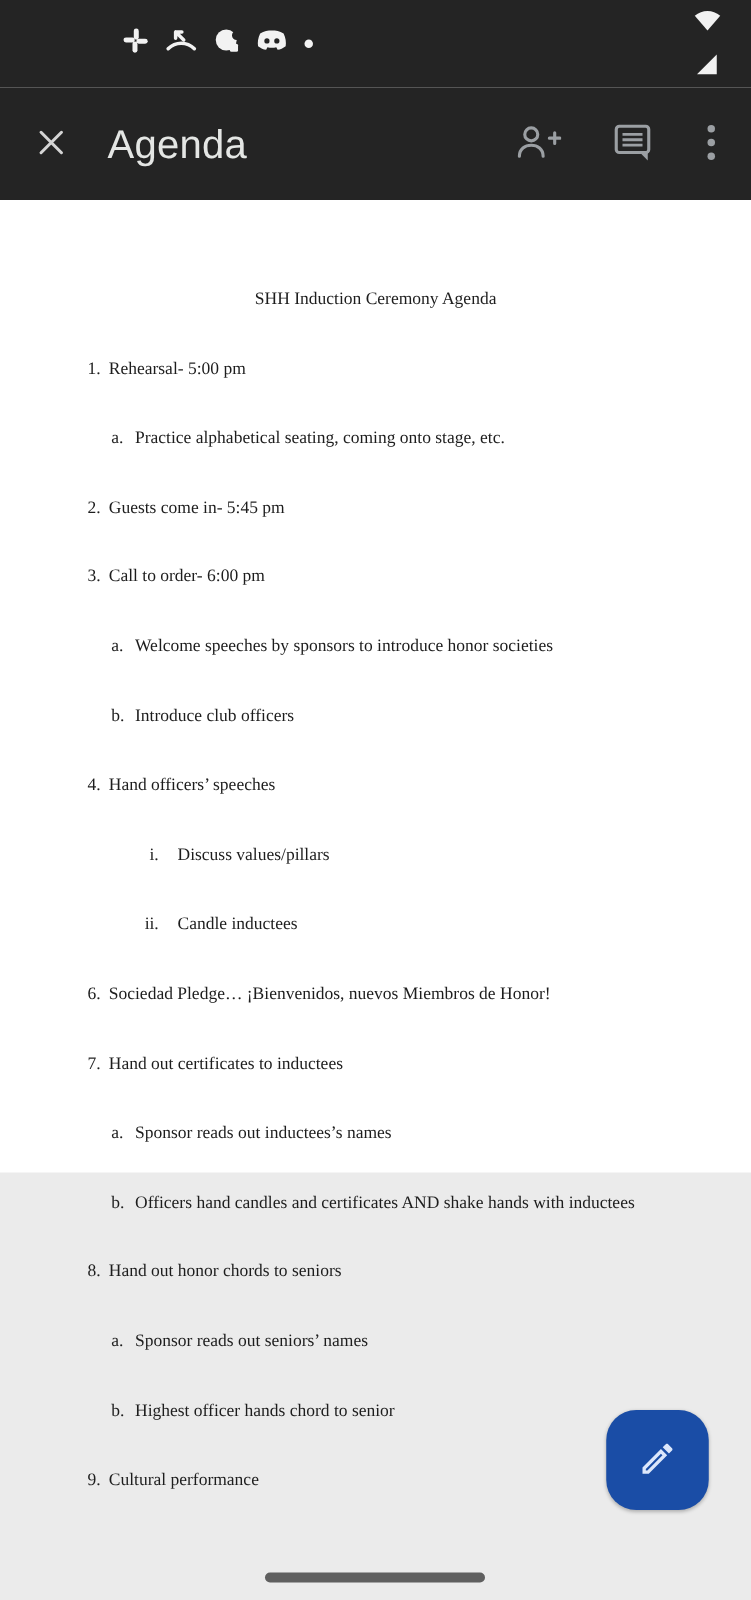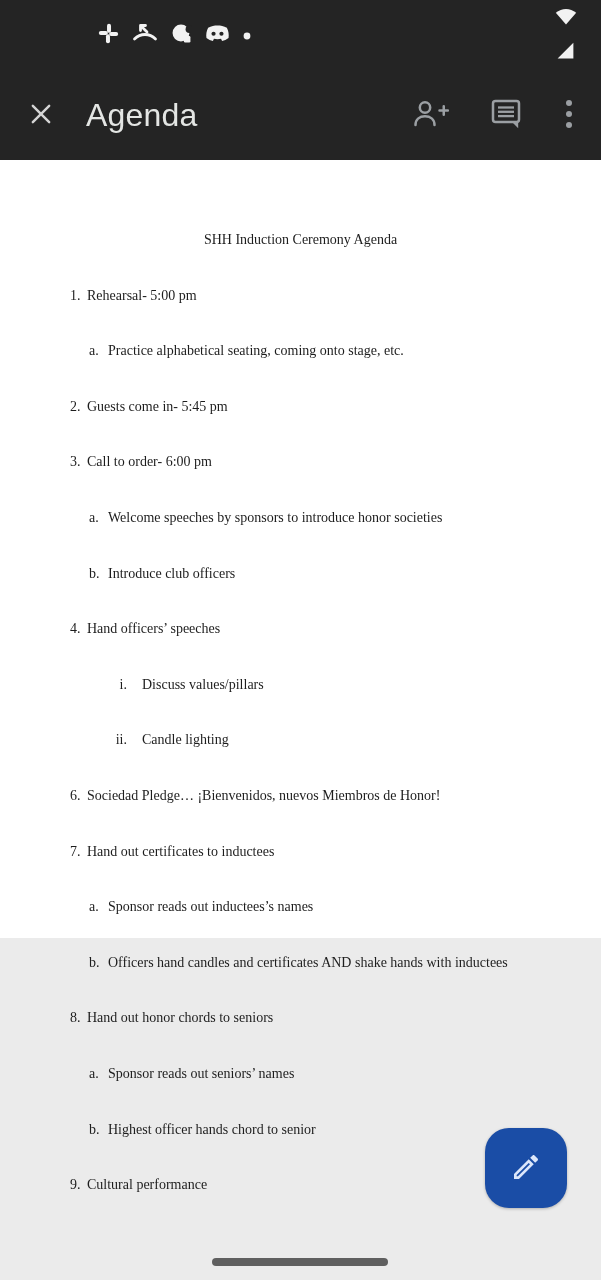--- a/index.html
+++ b/index.html
@@ -185,21 +185,21 @@
     <div class="doc-heading">SHH Induction Ceremony Agenda</div>
     <div id="doc-lines">
         <div class="doc-line level-1"><span class="marker">1.</span><span class="text">Rehearsal- 5:00 pm</span></div>
         <div class="doc-line level-2"><span class="marker">a.</span><span class="text">Practice alphabetical seating, coming onto stage, etc.</span></div>
         <div class="doc-line level-1"><span class="marker">2.</span><span class="text">Guests come in- 5:45 pm</span></div>
         <div class="doc-line level-1"><span class="marker">3.</span><span class="text">Call to order- 6:00 pm</span></div>
         <div class="doc-line level-2"><span class="marker">a.</span><span class="text">Welcome speeches by sponsors to introduce honor societies</span></div>
         <div class="doc-line level-2"><span class="marker">b.</span><span class="text">Introduce club officers</span></div>
         <div class="doc-line level-1"><span class="marker">4.</span><span class="text">Hand officers’ speeches</span></div>
         <div class="doc-line level-3"><span class="marker">i.</span><span class="text">Discuss values/pillars</span></div>
-        <div class="doc-line level-3"><span class="marker">ii.</span><span class="text">Candle lighting</span></div>
+        <div class="doc-line level-3"><span class="marker">ii.</span><span class="text">Candle inductees</span></div>
         <div class="doc-line level-1"><span class="marker">6.</span><span class="text">Sociedad Pledge… ¡Bienvenidos, nuevos Miembros de Honor!</span></div>
         <div class="doc-line level-1"><span class="marker">7.</span><span class="text">Hand out certificates to inductees</span></div>
         <div class="doc-line level-2"><span class="marker">a.</span><span class="text">Sponsor reads out inductees’s names</span></div>
         <div class="doc-line level-2"><span class="marker">b.</span><span class="text">Officers hand candles and certificates AND shake hands with inductees</span></div>
         <div class="doc-line level-1"><span class="marker">8.</span><span class="text">Hand out honor chords to seniors</span></div>
         <div class="doc-line level-2"><span class="marker">a.</span><span class="text">Sponsor reads out seniors’ names</span></div>
         <div class="doc-line level-2"><span class="marker">b.</span><span class="text">Highest officer hands chord to senior</span></div>
         <div class="doc-line level-1"><span class="marker">9.</span><span class="text">Cultural performance</span></div>
       </div>
   </div>

